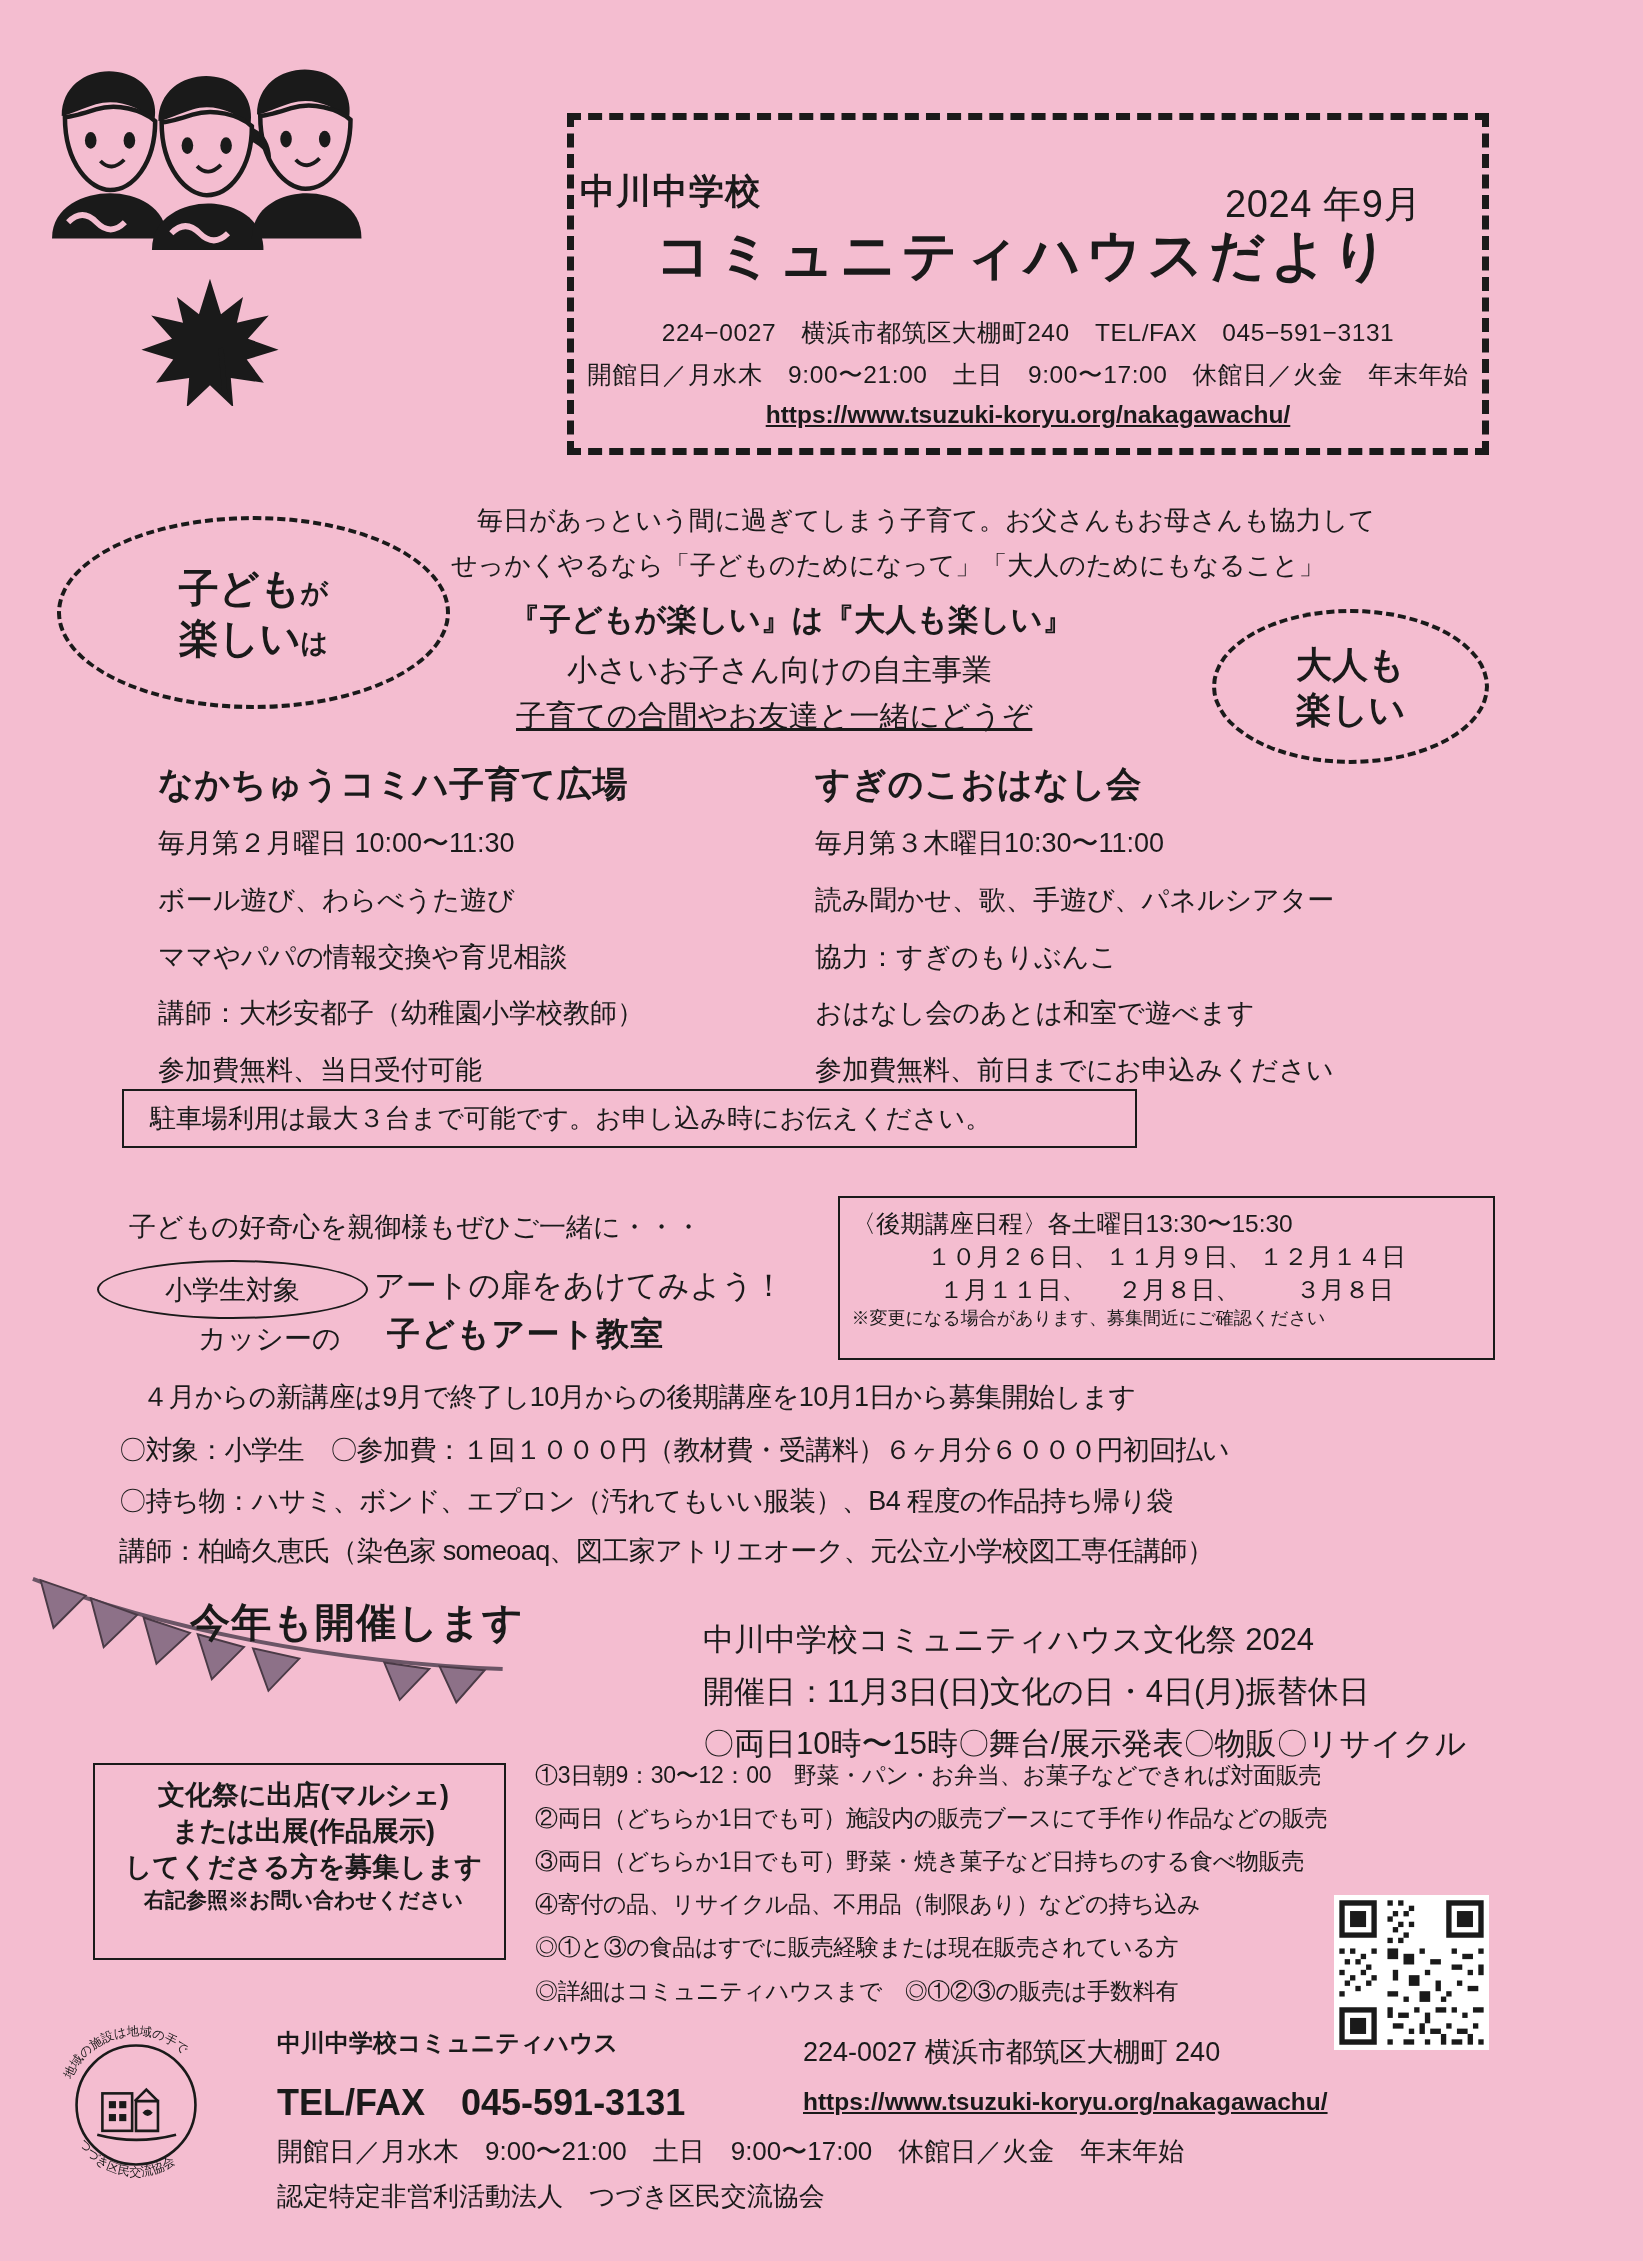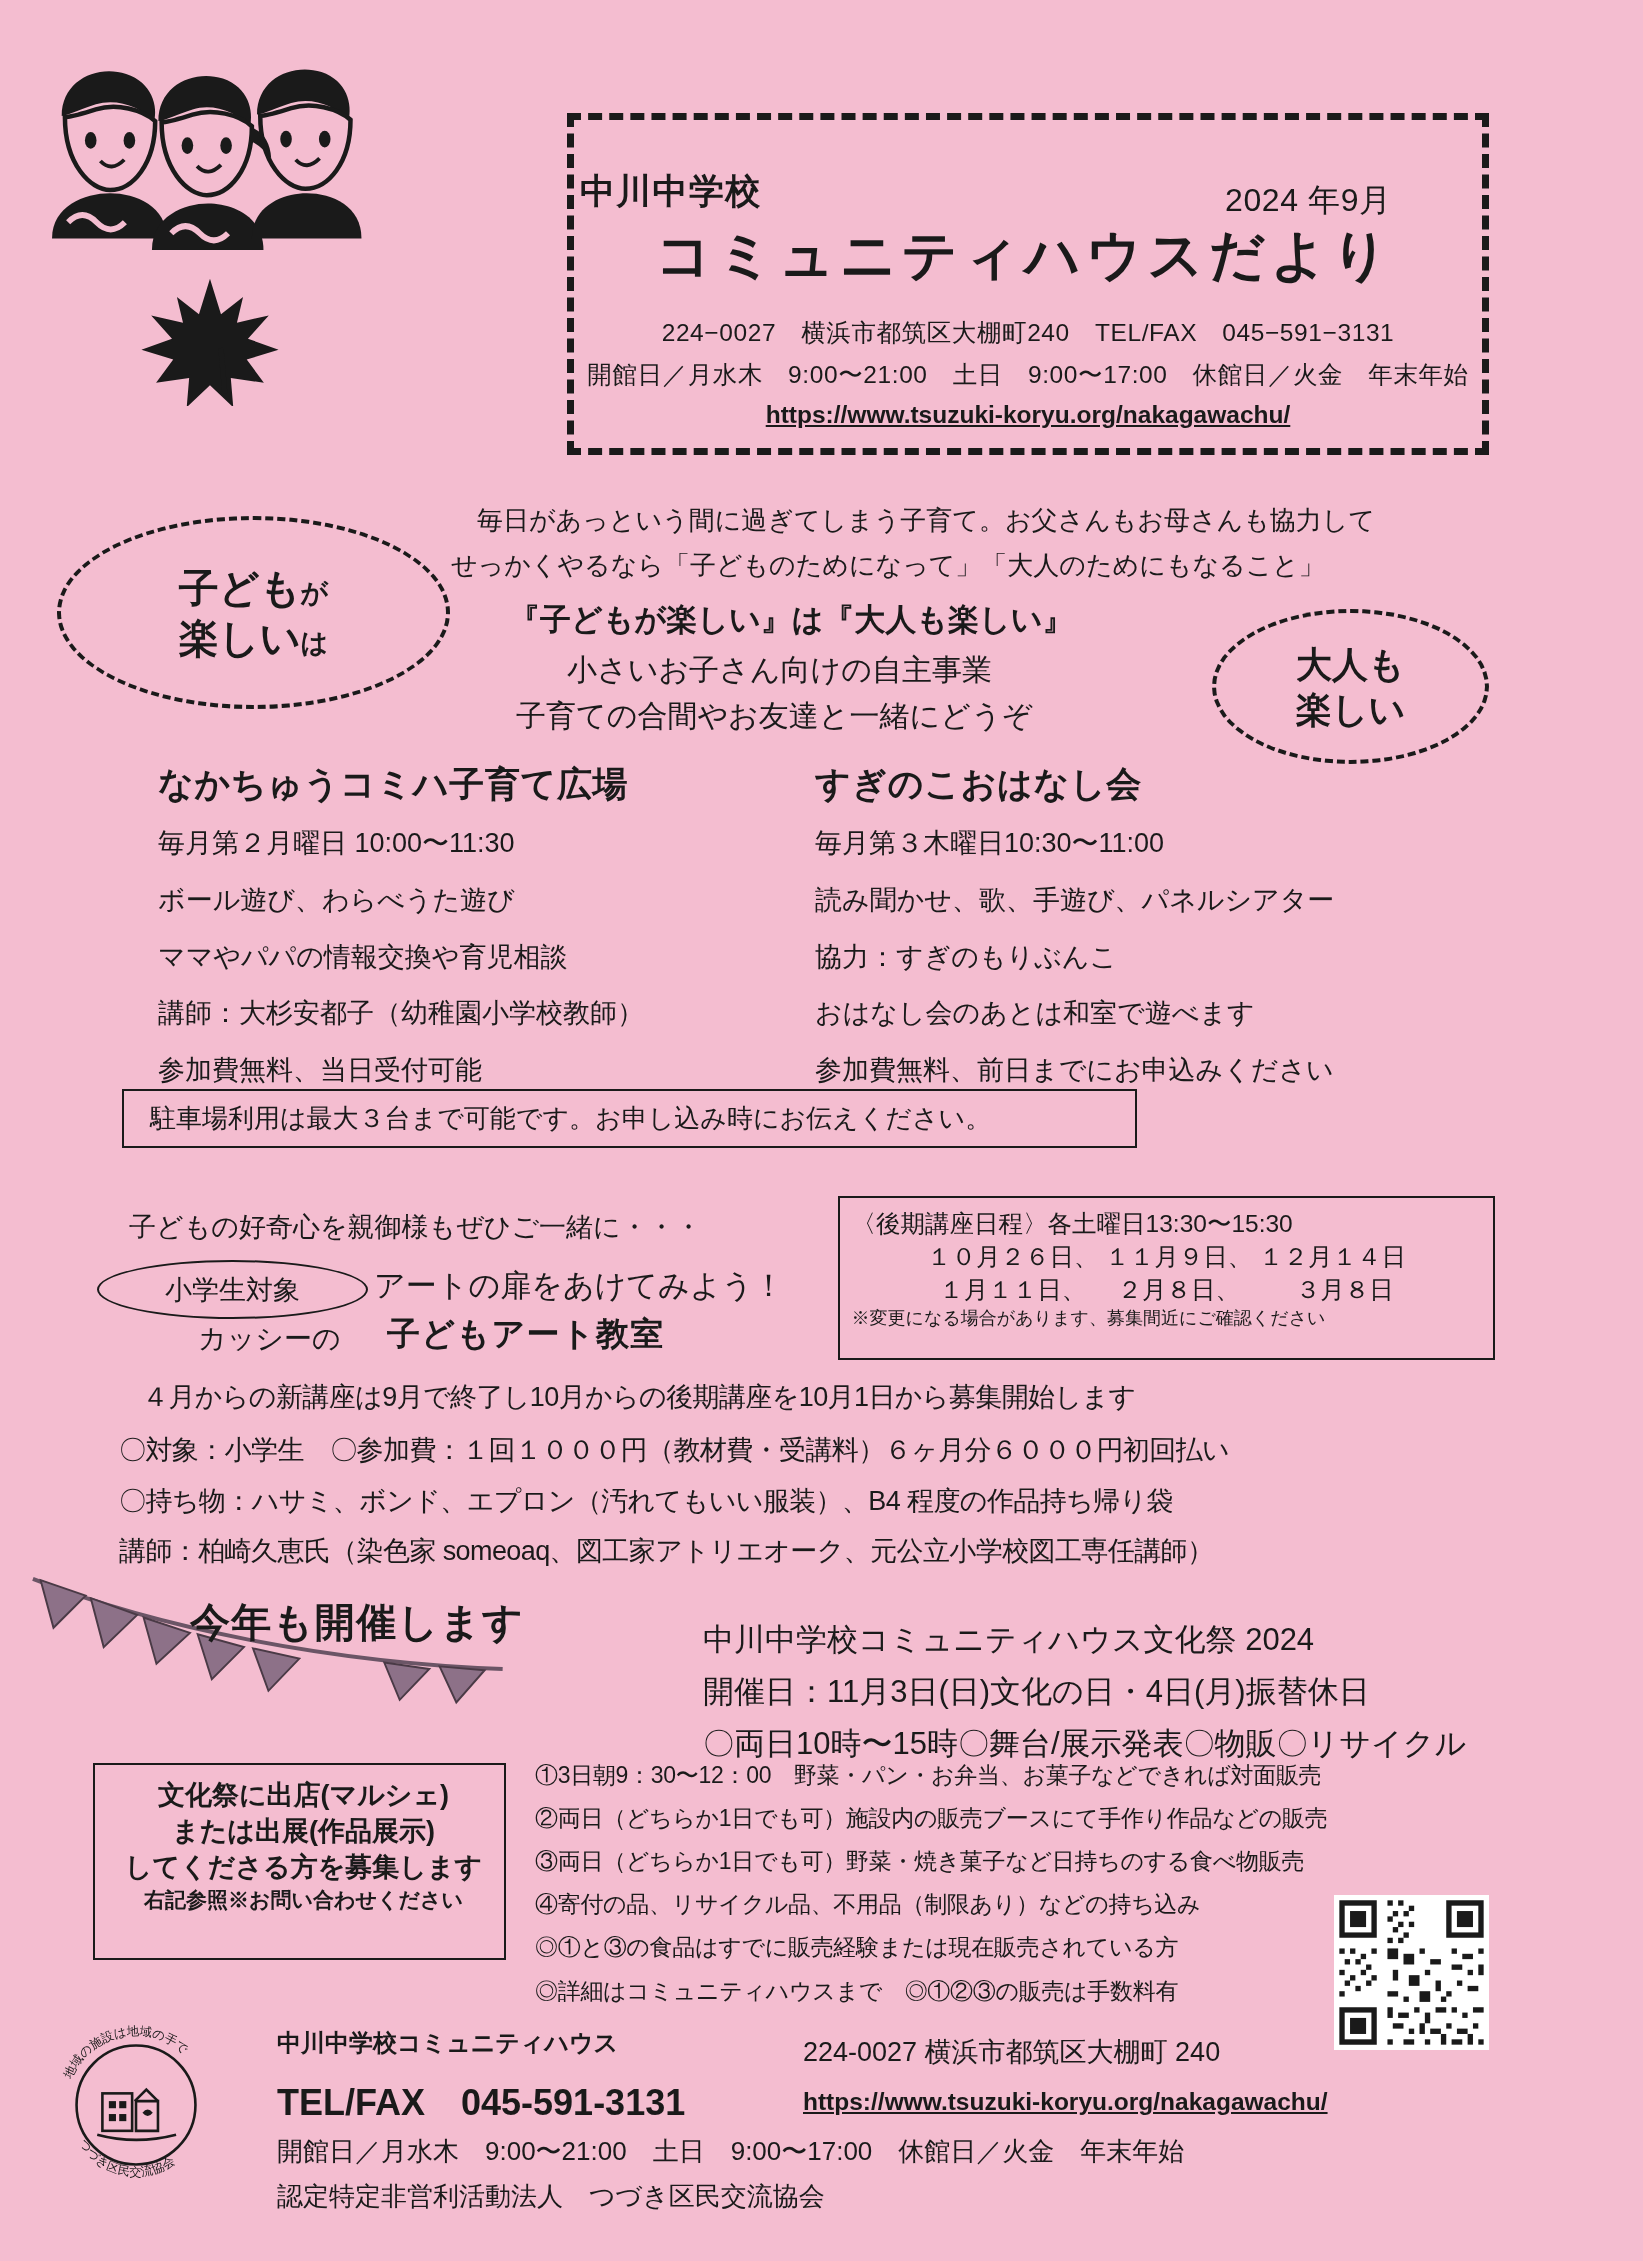--- a/index.html
+++ b/index.html
@@ -35,21 +35,21 @@
     left: 580px;
     top: 168px;
     font-size: 35px;
     font-weight: bold;
     letter-spacing: 1.3px;
   }
   .issue-date {
     position: absolute;
     left: 1225px;
     top: 179px;
-    font-size: 32px;
+    font-size: 38px;
     letter-spacing: 0.6px;
   }
   .main-title {
     position: absolute;
     left: 567px;
     top: 219px;
     width: 915px;
     text-align: center;
     font-size: 55px;
     font-weight: bold;
@@ -141,20 +141,21 @@
   }
   .intro-l4 {
     position: absolute;
     left: 567px; top: 650px;
     font-size: 30px;
   }
   .intro-l5 {
     position: absolute;
     left: 516px; top: 696px;
     font-size: 30px;
+    text-decoration: underline;
   }
 
   
   .prog-title {
     position: absolute;
     font-size: 35px;
     font-weight: bold;
     letter-spacing: 0.6px;
   }
   .prog-line {

